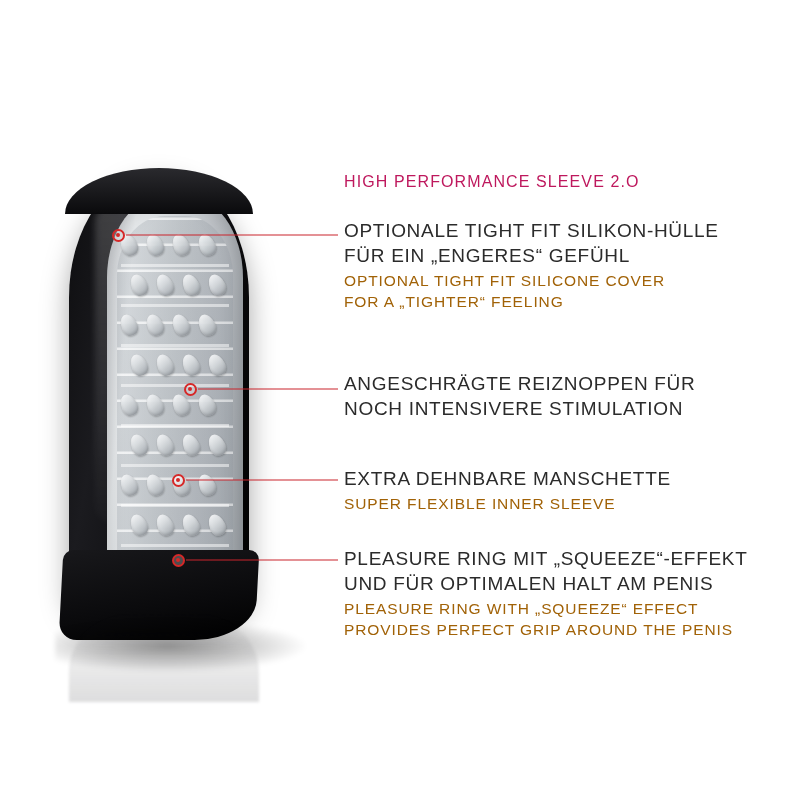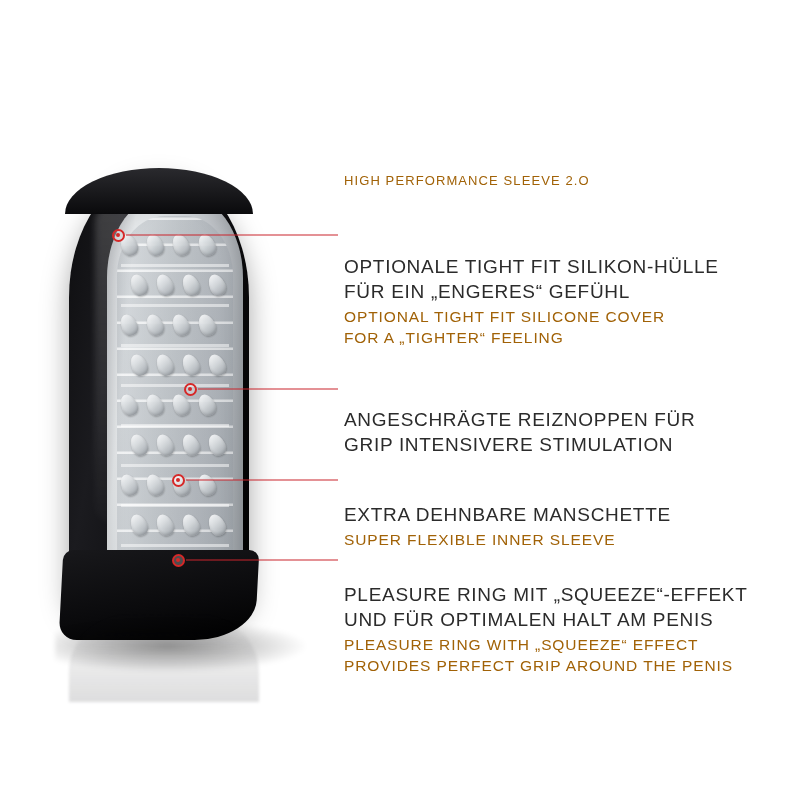--- a/index.html
+++ b/index.html
@@ -160,29 +160,28 @@
     width: 4px; height: 4px;
     margin-left: -2px; margin-top: -2px;
     border-radius: 50%;
     background: #d62828;
   }
 
   .heading {
     position: absolute;
     left: 344px;
     top: 173px;
-    color: #a16207;
-    font-size: 13px;
+    color: #be185d;
+    font-size: 16px;
     letter-spacing: 1.1px;
     font-weight: 400;
   }
   .block {
     position: absolute;
     left: 344px;
-    margin-top: 36px;
   }
   .de {
     color: #2b2b2b;
     font-size: 19px;
     letter-spacing: 0.7px;
     line-height: 25px;
     white-space: pre-line;
   }
   .en {
     color: #a16207;
@@ -276,21 +275,21 @@
   <div class="heading">HIGH PERFORMANCE SLEEVE 2.O</div>
 
   <div class="block b1">
     <div class="de">OPTIONALE TIGHT FIT SILIKON-HÜLLE
 FÜR EIN „ENGERES“ GEFÜHL</div>
     <div class="en">OPTIONAL TIGHT FIT SILICONE COVER
 FOR A „TIGHTER“ FEELING</div>
   </div>
   <div class="block b2">
     <div class="de">ANGESCHRÄGTE REIZNOPPEN FÜR
-GRIP INTENSIVERE STIMULATION</div>
+NOCH INTENSIVERE STIMULATION</div>
   </div>
   <div class="block b3">
     <div class="de">EXTRA DEHNBARE MANSCHETTE</div>
     <div class="en">SUPER FLEXIBLE INNER SLEEVE</div>
   </div>
   <div class="block b4">
     <div class="de">PLEASURE RING MIT „SQUEEZE“-EFFEKT
 UND FÜR OPTIMALEN HALT AM PENIS</div>
     <div class="en">PLEASURE RING WITH „SQUEEZE“ EFFECT
 PROVIDES PERFECT GRIP AROUND THE PENIS</div>

